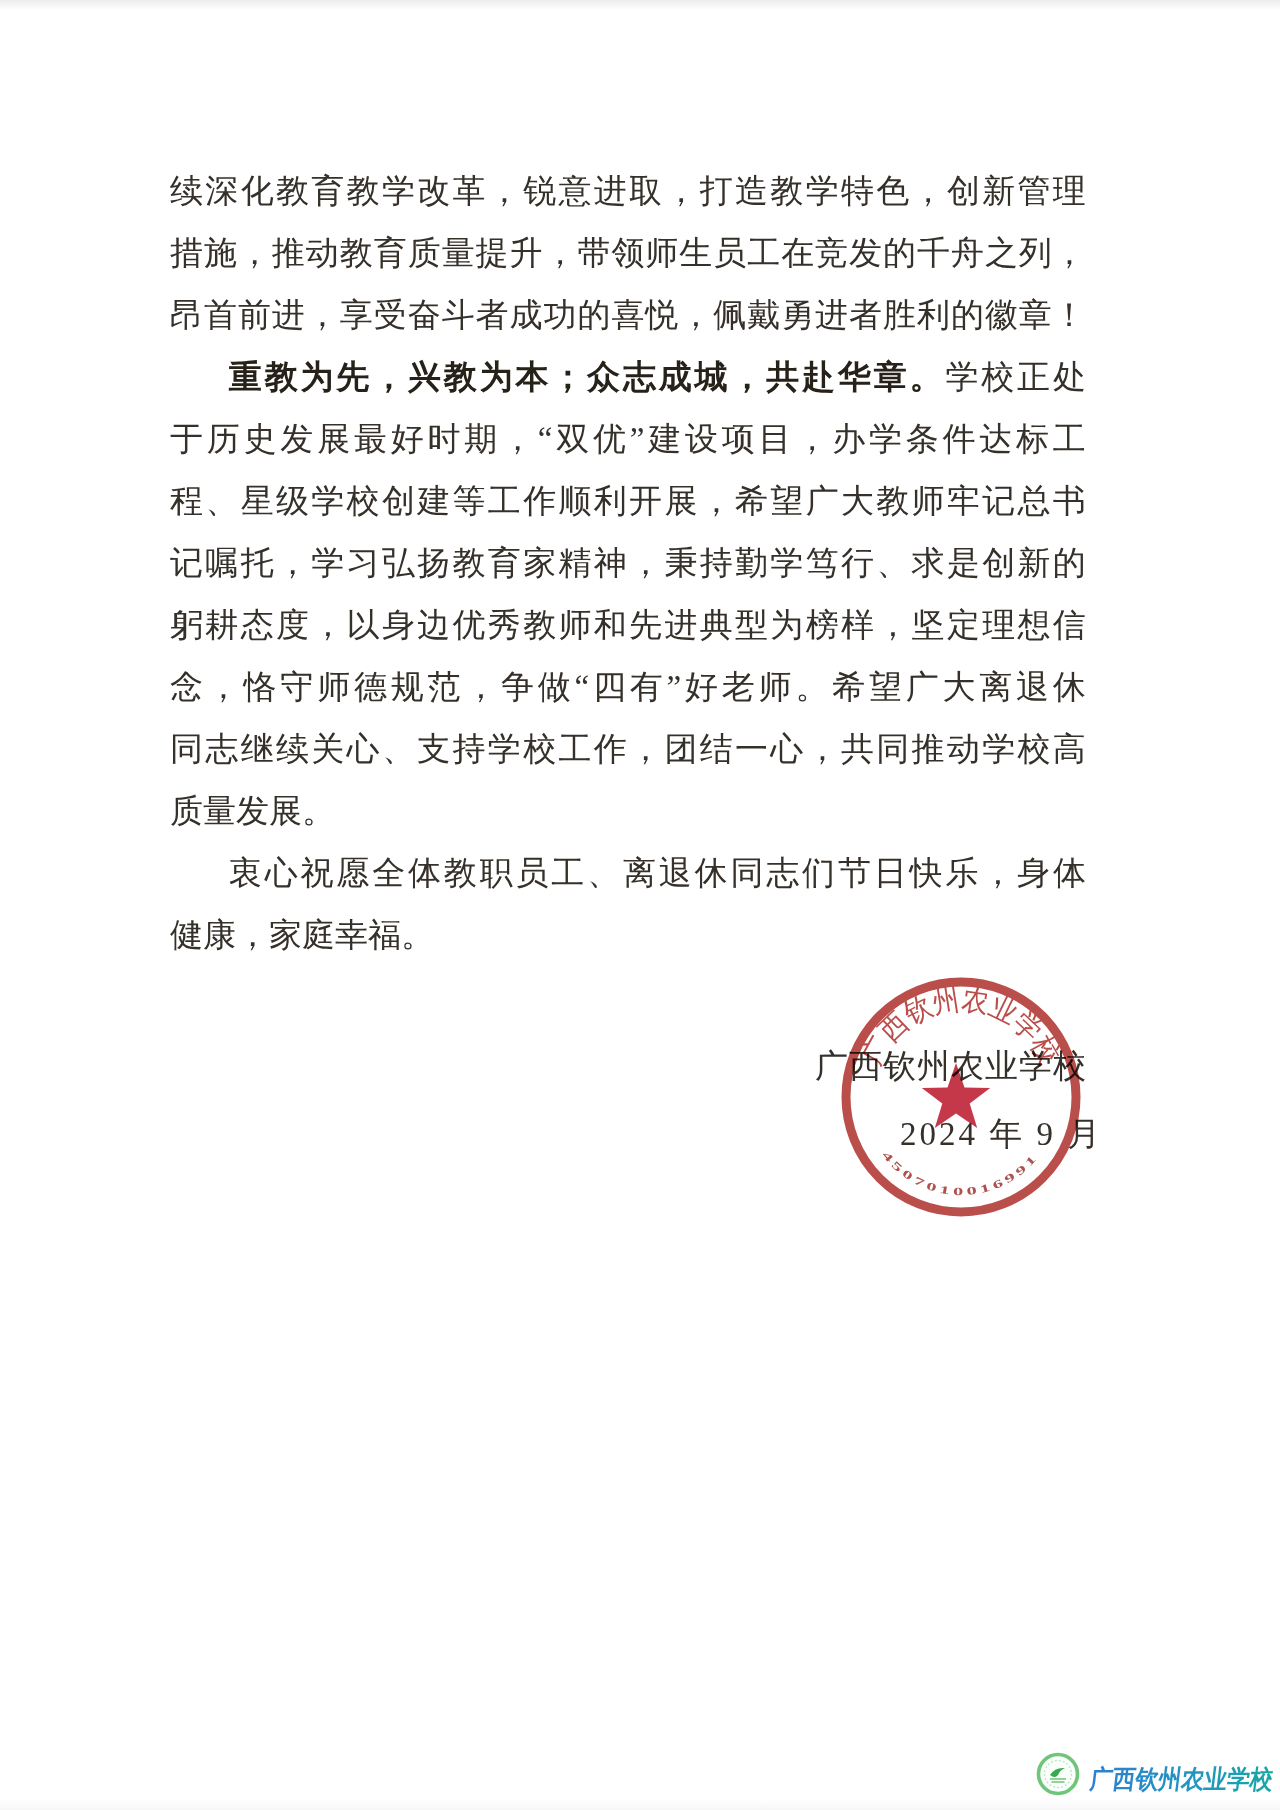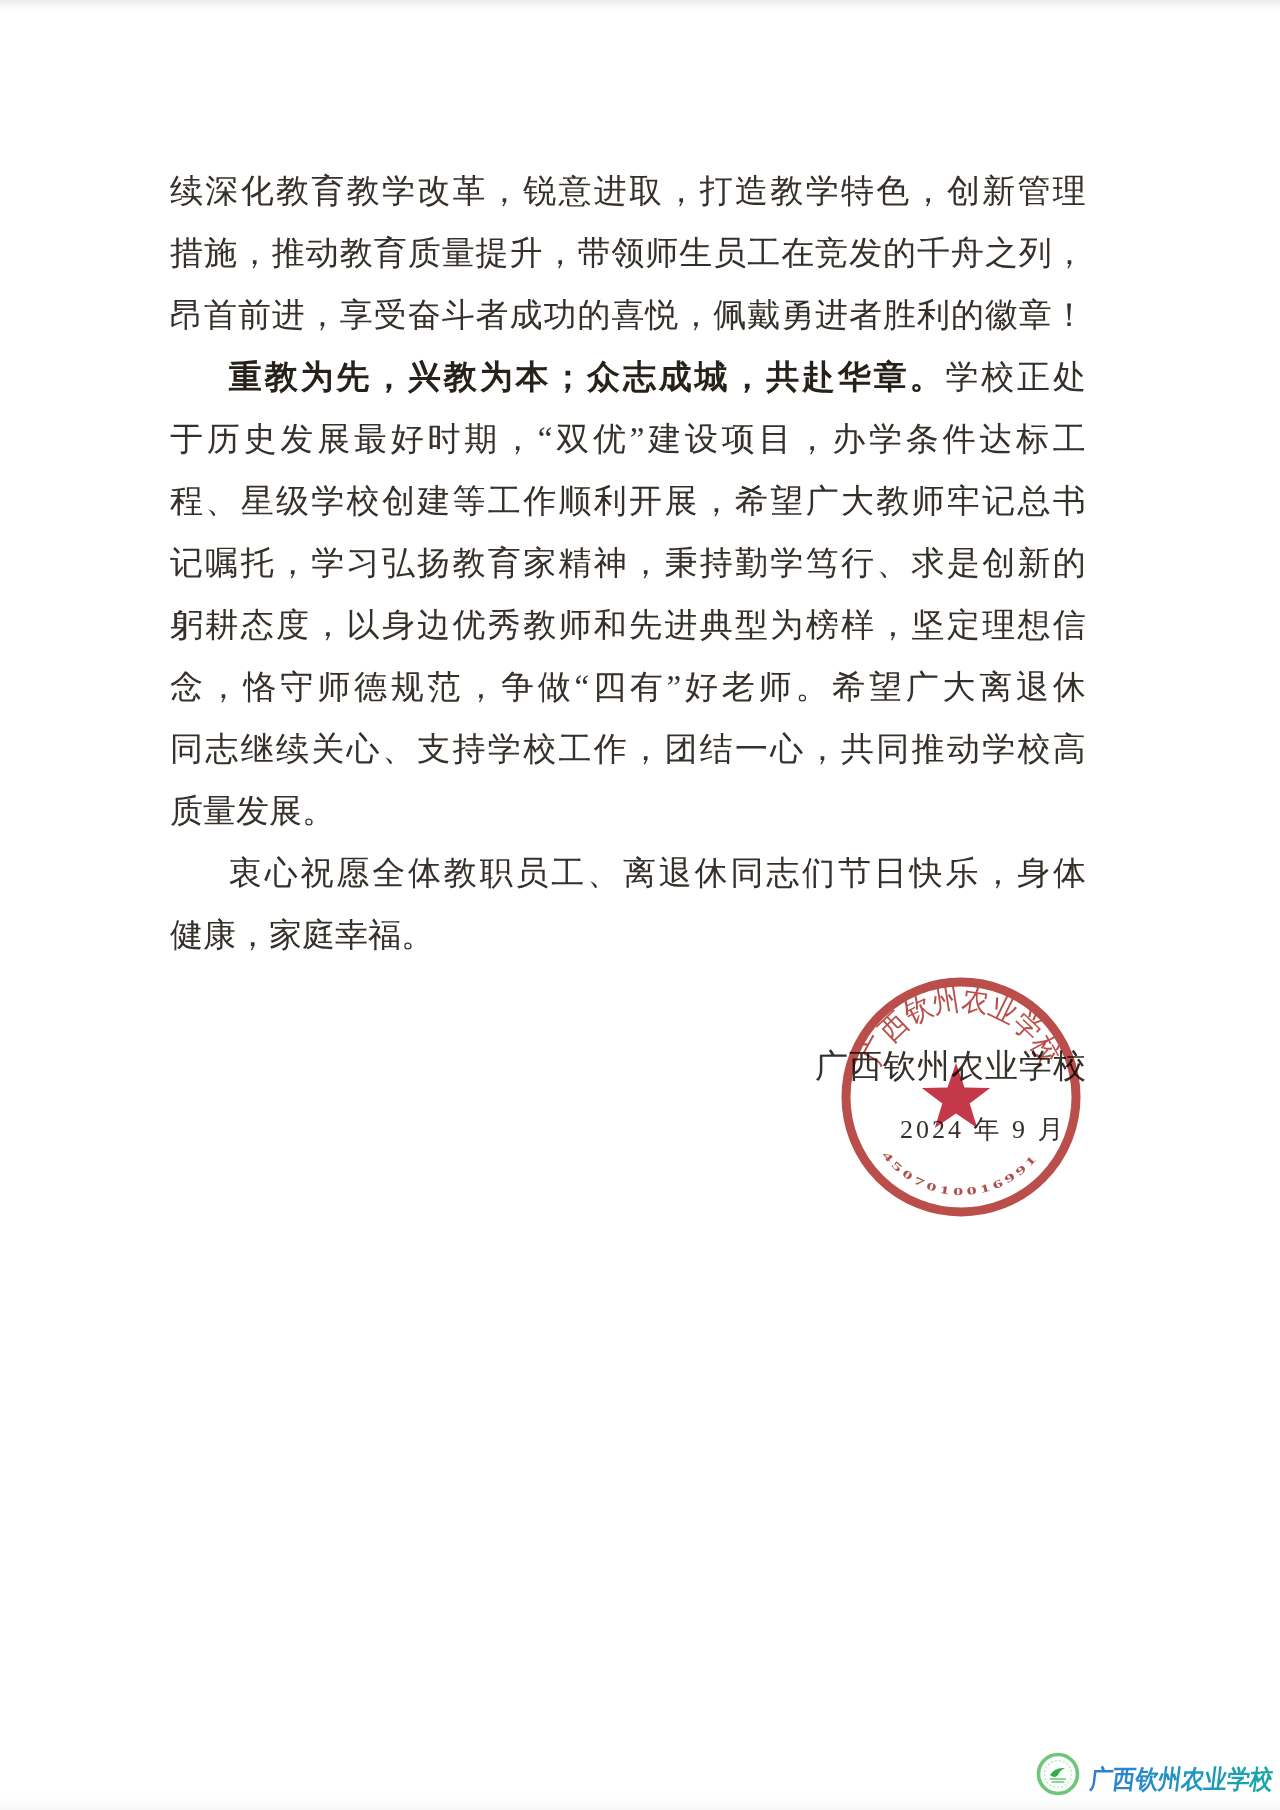--- a/index.html
+++ b/index.html
@@ -35,21 +35,21 @@
   .line .indent { flex: 0 0 56px; width: 56px; height: 1px; }
   .ch { flex: 0 0 auto; }
   .ch.bold { font-weight: 700; color: #272219; }
   
   .sig-school {
     position: absolute; left: 815px; top: 1044px;
     font-size: 33px; letter-spacing: 1px; color: #35302a;
   }
   .sig-date {
     position: absolute; left: 900px; top: 1112px;
-    font-size: 26px; letter-spacing: 3px; color: #35302a; font-family: Liberation Serif, serif;
+    font-size: 33px; letter-spacing: 3px; color: #35302a; font-family: Liberation Serif, serif;
   }
   
   .seal {
     position: absolute; left: 836px; top: 972px;
     width: 250px; height: 250px;
     mix-blend-mode: multiply;
     opacity: 0.93;
   }
   .seal text { font-family: "Liberation Serif", "DejaVu Serif", serif; }
   

